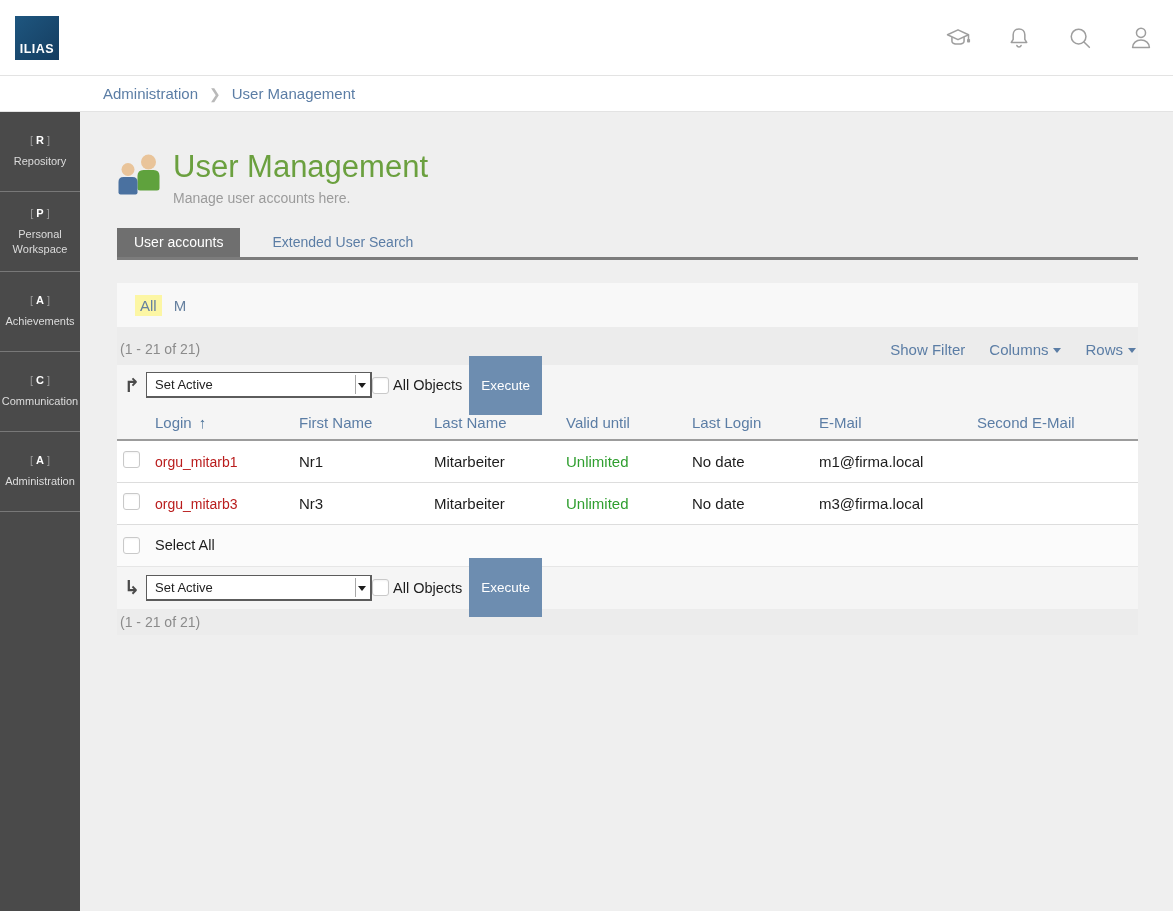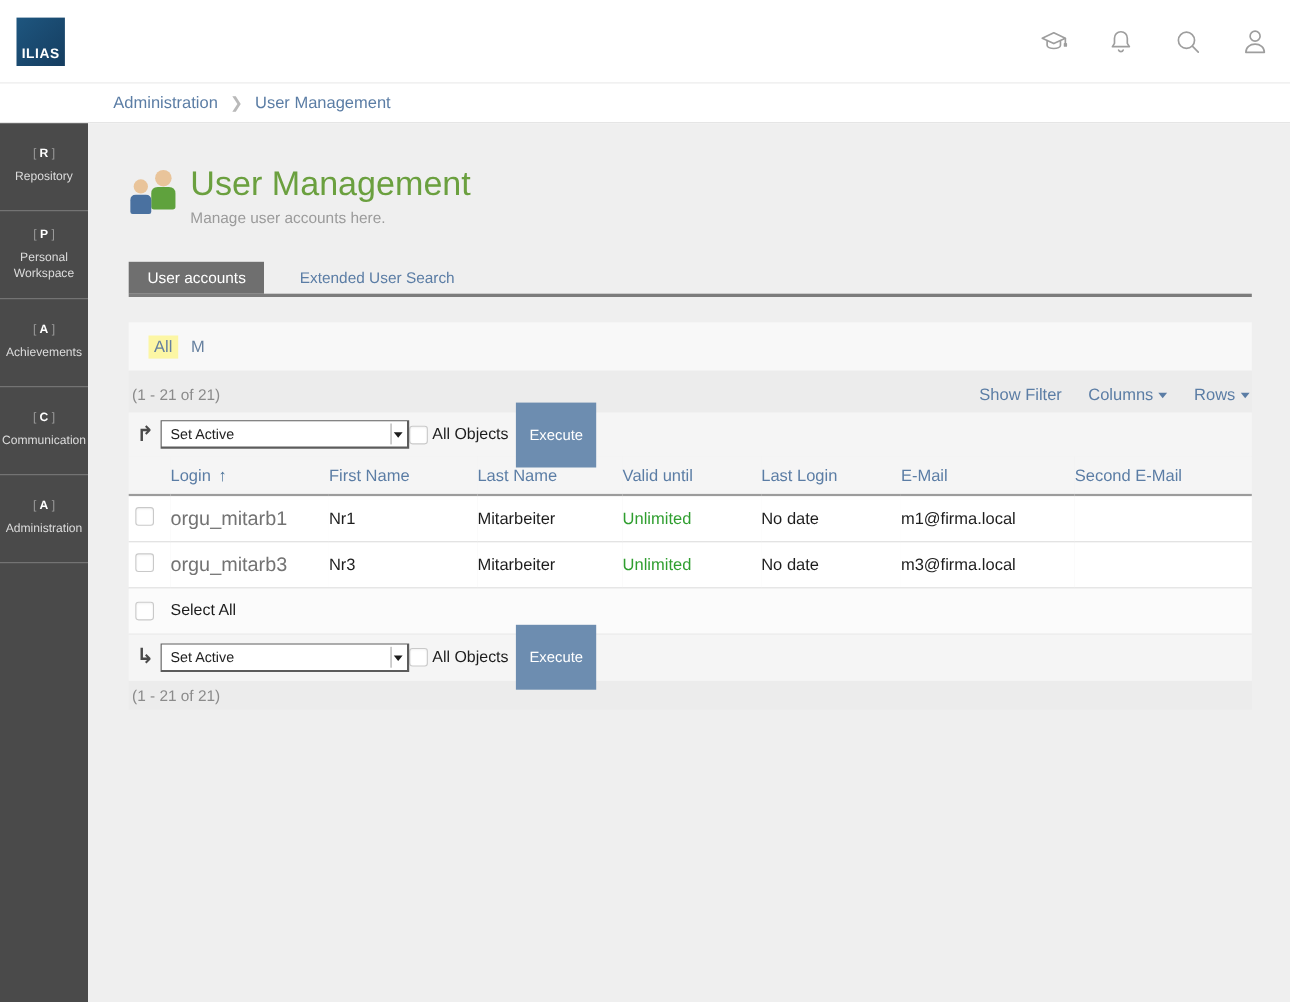--- a/index.html
+++ b/index.html
@@ -40,21 +40,21 @@
   .main { flex:1; background:#efefef; }
   .content { width:1021px; margin-left:37px; }
 
   
   .page-header { display:flex; gap:10px; padding-top:38px; }
   .ph-icon { width:46px; height:42px; margin-top:3px; flex-shrink:0; }
   .ph-title { margin:0; font-size:31px; font-weight:400; color:#6ba03f; line-height:1.1; }
   .ph-sub { color:#9b9b9b; font-size:14px; margin-top:6px; }
 
   
-  .tabs { margin-top:32px; border-bottom:3px solid #7c7c7c; display:flex; gap:15px; align-items:flex-end; }
+  .tabs { margin-top:22px; border-bottom:3px solid #7c7c7c; display:flex; gap:15px; align-items:flex-end; }
   .tab { font-size:14px; padding:6px 17px 7px; color:#5b7da5; cursor:pointer; }
   .tab.active { background:#6f6f6f; color:#fff; }
 
   
   .panel { margin-top:23px; }
   .letterbar { background:#f8f8f8; height:44px; display:flex; align-items:center;
     padding-left:18px; gap:12px; font-size:15px; }
   .letter { color:#66809f; }
   .letter.active { background:#fcf6a4; padding:2px 5px; }
 
@@ -88,21 +88,21 @@
   
   table { width:100%; border-collapse:collapse; font-size:15px; }
   thead th { height:35px; background:#f5f5f5; text-align:left; font-weight:400;
     border-bottom:2px solid #9c9c9c; padding:0; }
   thead th a { color:#5b7da5; }
   .sort-arrow { color:#4c7399; font-weight:bold; margin-left:7px; font-size:15px; }
   tbody tr { background:#fff; }
   tbody tr.alt { background:#f7f7f7; }
   tbody td { height:42px; border-bottom:1px solid #ddd; padding:0; color:#1d1d1d; }
   th.cb, td.cb { width:38px; padding-left:6px; }
-  .login-link { color:#737373; font-size:18px; }
+  .login-link { color:#b91c1c; font-size:14px; }
   .green { color:#2f9e2f; }
 
   .selectall-row { height:42px; background:#fbfbfb; display:flex; align-items:center;
     padding-left:6px; border-bottom:1px solid #e6e6e6; font-size:14.5px; }
   .selectall-label { margin-left:15px; }
 </style>
 </head>
 <body>
 
 <header class="topbar">

